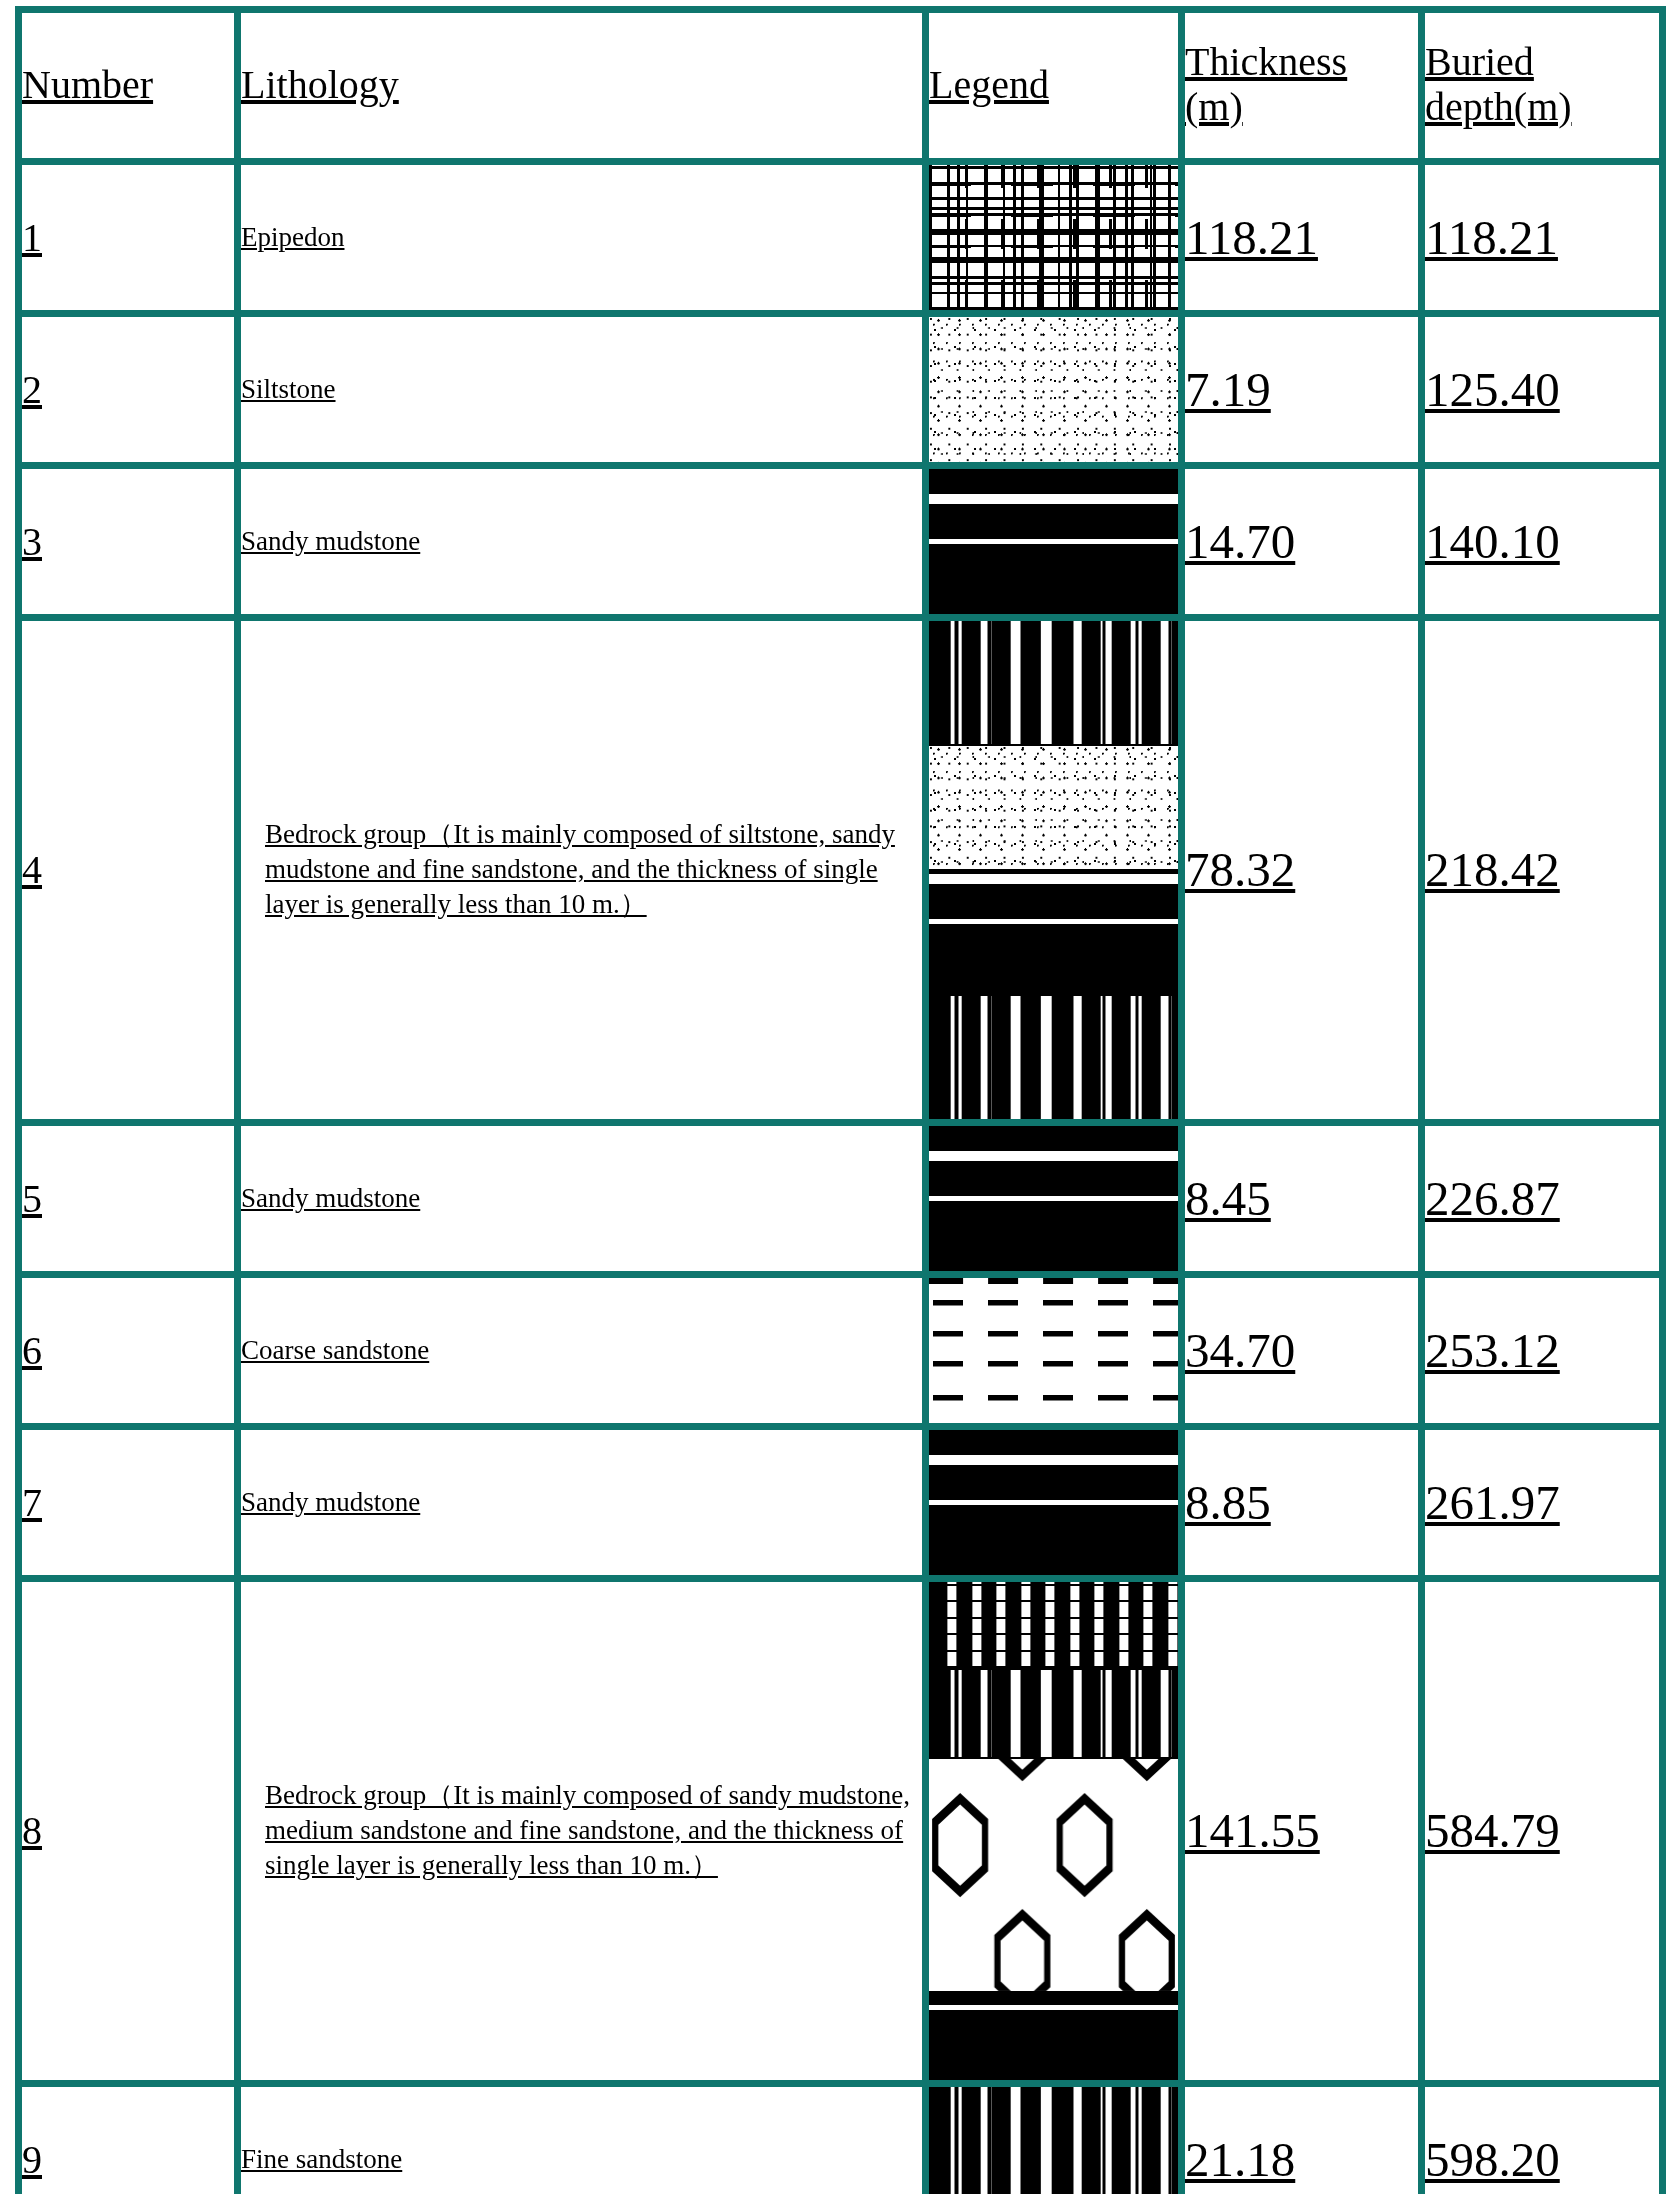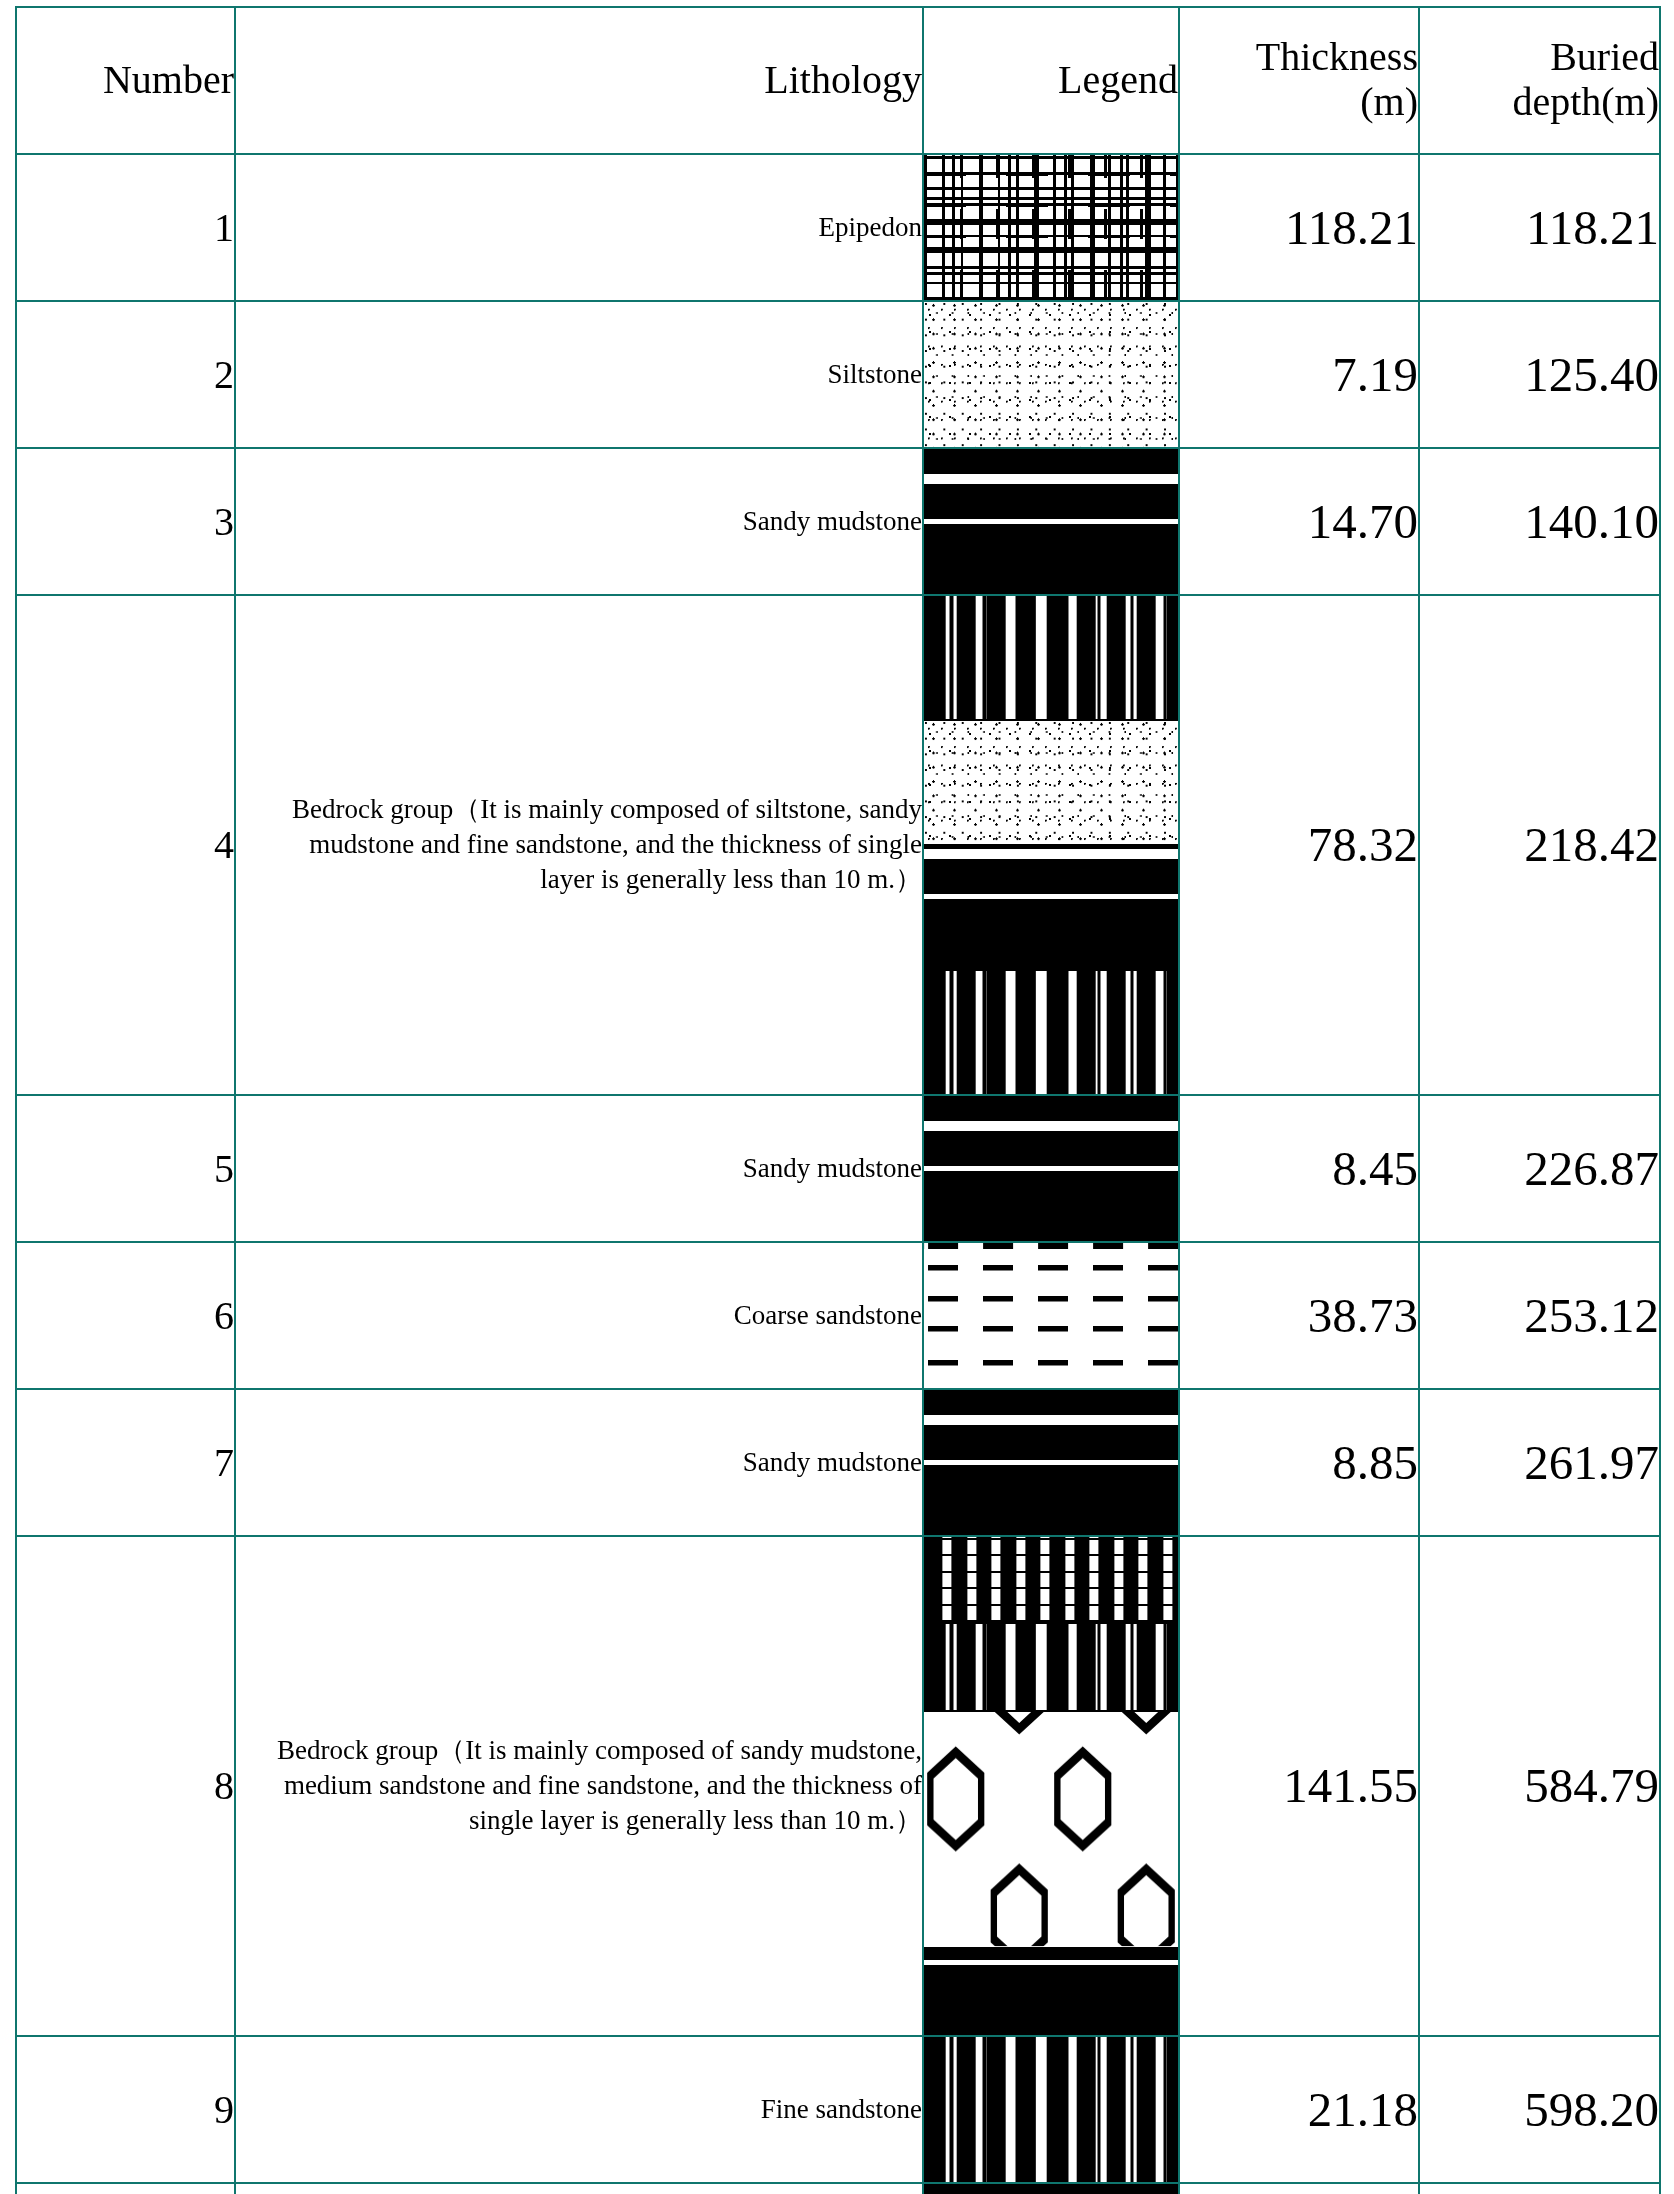--- a/index.html
+++ b/index.html
@@ -23,25 +23,26 @@
     padding: 5.5px 15px 9.5px 15px;
   }
 
   table.strata {
     width: 100%;
     border-collapse: collapse;
     table-layout: fixed;
   }
 
   table.strata td, table.strata th {
-    border: 2px solid #0f766e;
+    border: 7px solid #0f766e;
     padding: 0;
-    text-align: right;
+    text-align: left;
     vertical-align: middle;
     font-weight: normal;
+    text-decoration: underline;
   }
 
   
   col.c-number  { width: 219px; }
   col.c-lith    { width: 688px; }
   col.c-legend  { width: 256px; }
   col.c-thick   { width: 240px; }
   col.c-depth   { width: 241px; }
 
   
@@ -326,21 +327,21 @@
           <td class="val">226.87</td>
         </tr>
         <tr style="height: 145px;">
           <td class="num">6</td>
           <td class="lith">Coarse sandstone</td>
           <td class="legend">
             <div class="legend-stack" style="height: 145px;">
               <div class="pat pat-coarsesand"></div>
             </div>
           </td>
-          <td class="val">38.73</td>
+          <td class="val">34.70</td>
           <td class="val">253.12</td>
         </tr>
         <tr style="height: 145px;">
           <td class="num">7</td>
           <td class="lith">Sandy mudstone</td>
           <td class="legend">
             <div class="legend-stack" style="height: 145px;">
               <div class="pat pat-sandymud"></div>
             </div>
           </td>

